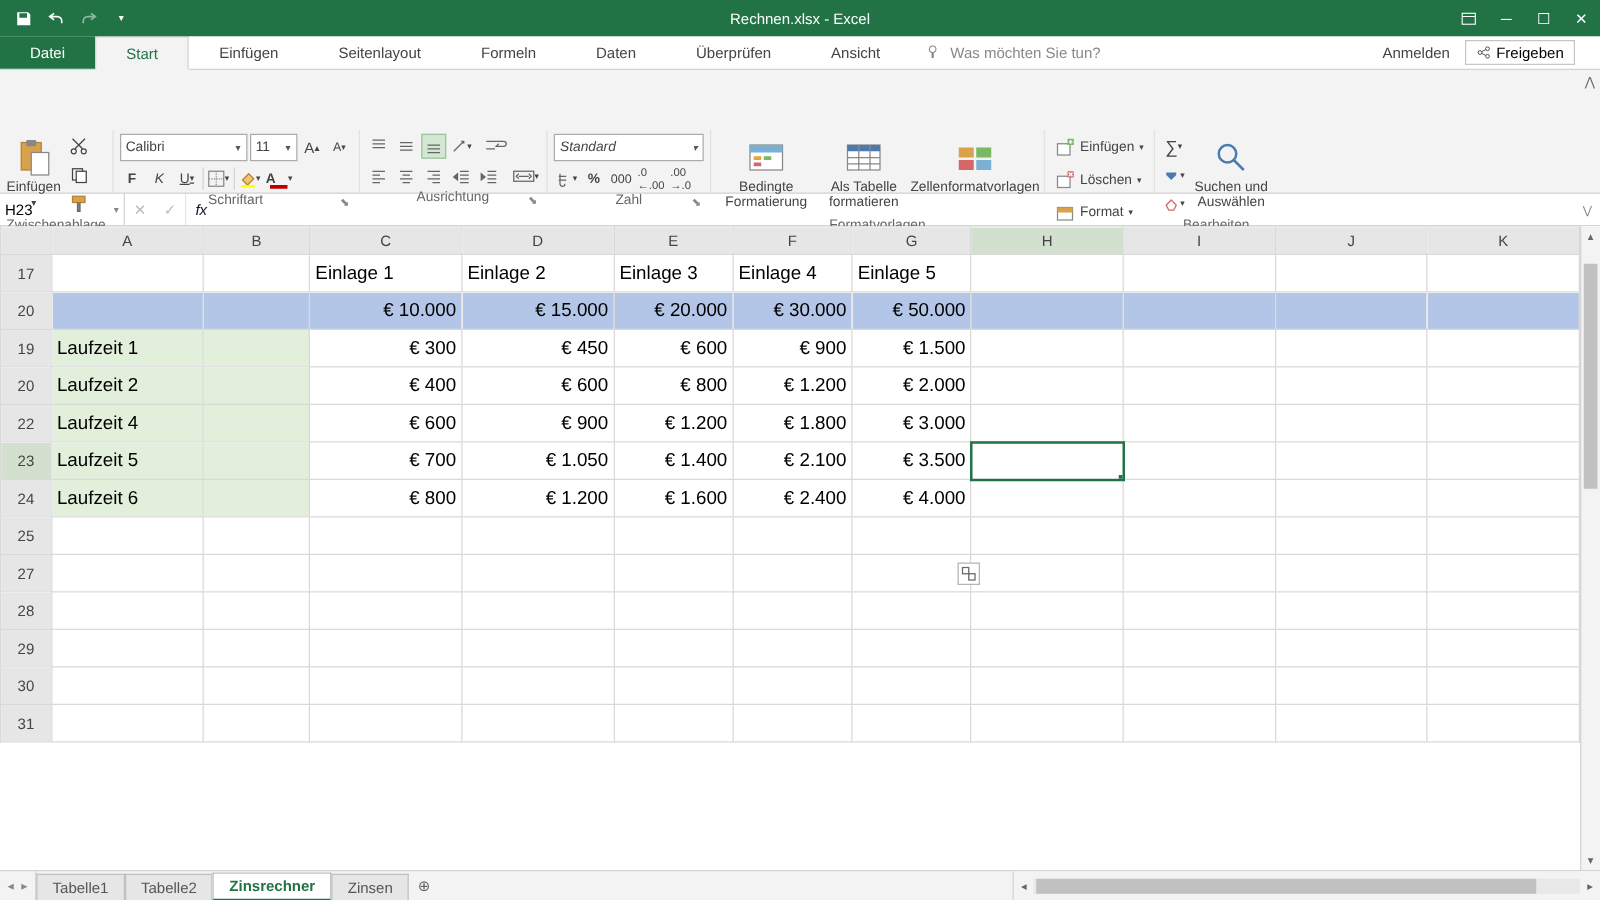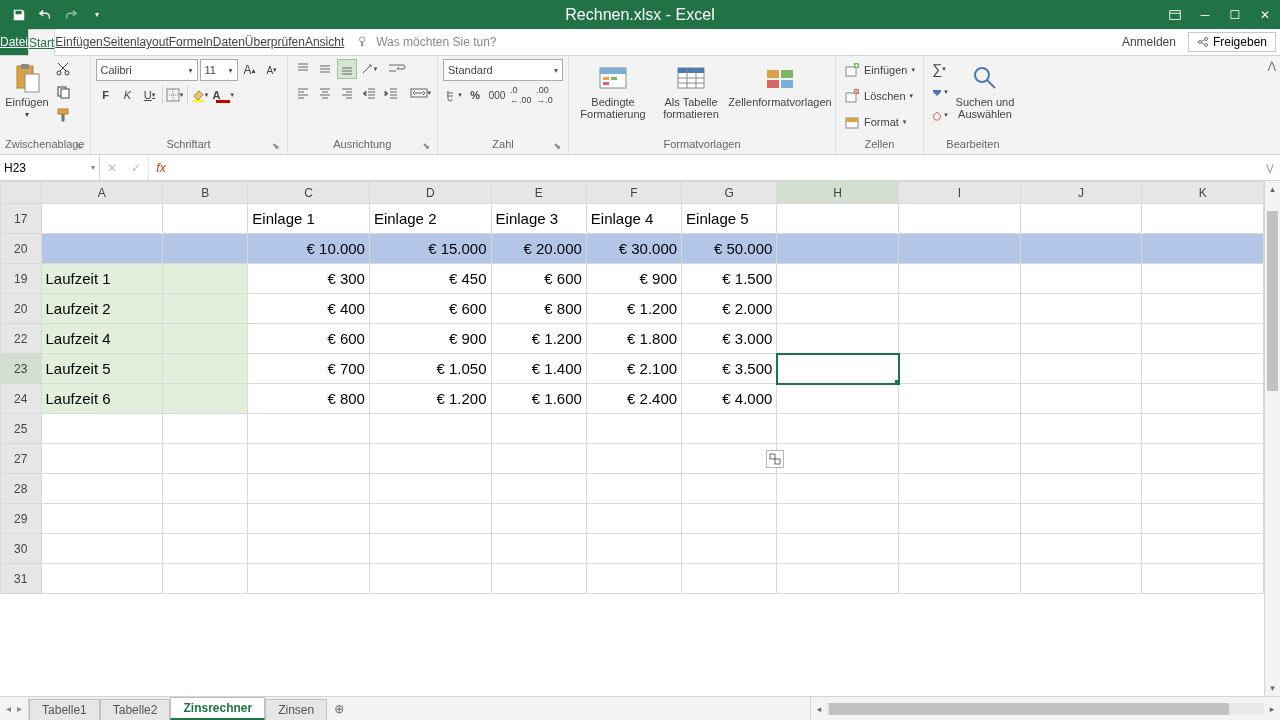--- a/index.html
+++ b/index.html
@@ -2,60 +2,60 @@
 <html><head>
 <meta charset="utf-8">
 <style>
 * { box-sizing: border-box; margin: 0; padding: 0; font-family: "Segoe UI", Tahoma, sans-serif; }
 html, body { width: 1280px; height: 720px; overflow: hidden; background: #fff; }
 
 
 .titlebar { height: 29px; background: #217346; color: #fff; display: flex; align-items: center; font-size: 12px; position: relative; }
 .titlebar .qat { display: flex; align-items: center; gap: 4px; padding-left: 8px; }
 .titlebar .qat span { width: 22px; height: 22px; display: flex; align-items: center; justify-content: center; cursor: pointer; }
-.titlebar .title { position: absolute; left: 50%; transform: translateX(-50%); font-size: 16px; }
+.titlebar .title { position: absolute; left: 50%; transform: translateX(-50%); font-size: 12px; }
 .titlebar .winbtns { position: absolute; right: 0; display: flex; }
 .titlebar .winbtns span { width: 30px; height: 29px; display: flex; align-items: center; justify-content: center; cursor: pointer; font-size: 12px; }
 
 
 .tabs { height: 27px; background: #fff; display: flex; align-items: stretch; font-size: 12px; border-bottom: 1px solid #d4d4d4; }
-.tabs .tab { padding: 0 0; display: flex; align-items: center; cursor: pointer; color: #444; text-decoration: underline; }
+.tabs .tab { padding: 0 24px; display: flex; align-items: center; cursor: pointer; color: #444; }
 .tabs .tab.file { background: #217346; color: #fff; }
 .tabs .tab.active { background: #f3f3f3; border: 1px solid #d4d4d4; border-bottom: 1px solid #f3f3f3; margin-bottom: -1px; color: #217346; font-weight: 400; }
 .tabs .tellme { display: flex; align-items: center; color: #888; margin-left: 12px; gap: 6px; }
 .tabs .tellme svg { width: 14px; height: 14px; }
-.tabs .right { margin-left: auto; display: flex; align-items: center; gap: 4px; padding-right: 4px; }
+.tabs .right { margin-left: auto; display: flex; align-items: center; gap: 4px; padding-right: 20px; }
 .tabs .right .signin { color: #444; cursor: pointer; padding: 0 8px; }
 .tabs .right .share { background: #fff; border: 1px solid #c6c6c6; padding: 2px 8px; cursor: pointer; display: flex; align-items: center; gap: 4px; }
 
 
 .ribbon { height: 99px; background: #f3f3f3; border-bottom: 1px solid #d4d4d4; display: flex; font-size: 11px; color: #444; position: relative; }
-.group { border-right: 1px solid #e1e1e1; display: flex; flex-direction: column; justify-content: space-between; padding: 3px 5px 1px 5px; }
+.group { border-right: 1px solid #e1e1e1; display: flex; flex-direction: column; justify-content: space-between; padding: 3px 5px 1px 5px; margin-top: 48px; }
 .group .body { display: flex; align-items: flex-start; gap: 4px; flex: 1; }
 .group .label { text-align: center; font-size: 11px; color: #666; padding: 1px 0 3px 0; position: relative; }
 .group .label .dlg { position: absolute; right: 2px; bottom: 2px; font-size: 9px; color: #888; cursor: pointer; }
 .grpcol { display: flex; flex-direction: column; gap: 3px; }
 .btn { display: flex; align-items: center; justify-content: center; cursor: pointer; border: 1px solid transparent; min-width: 20px; height: 20px; }
 .bigbtn { width: 44px; height: 66px; display: flex; flex-direction: column; align-items: center; justify-content: flex-start; gap: 2px; cursor: pointer; border: 1px solid transparent; font-size: 11px; text-align: center; padding-top: 2px; }
 .bigbtn svg, .bigbtn .ico { width: 32px; height: 32px; }
 .ribbtn { display: flex; align-items: center; gap: 4px; cursor: pointer; border: 1px solid transparent; padding: 1px 2px; height: 22px; }
 .sel { background: #fff; border: 1px solid #ababab; height: 22px; display: flex; align-items: center; padding: 0 4px; }
 .sel.font { width: 102px; }
 .sel.size { width: 38px; }
-.sel.numfmt { width: 120px; }
+.sel.numfmt { width: 120px; font-style: italic; }
 .sel .arr { margin-left: auto; font-size: 8px; color: #555; }
 .row { display: flex; gap: 2px; align-items: center; }
 
 
 .fbar { height: 26px; border-bottom: 1px solid #d4d4d4; display: flex; align-items: stretch; font-size: 12px; background: #fff; }
 .namebox { width: 100px; border-right: 1px solid #d4d4d4; display: flex; align-items: center; padding: 0 4px; }
 .namebox .arr { margin-left: auto; font-size: 8px; color: #888; }
 .fbar .fxbtns { display: flex; align-items: center; border-right: 1px solid #e6e6e6; }
 .fbar .fxbtns span { width: 24px; display: flex; align-items: center; justify-content: center; color: #bbb; cursor: pointer; }
-.fbar .fx { width: 24px; display: flex; align-items: center; justify-content: center; font-style: italic; color: #c2410c; }
+.fbar .fx { width: 24px; display: flex; align-items: center; justify-content: center; font-style: italic; color: #0f172a; }
 .fbar .formula { flex: 1; padding: 0 4px; display: flex; align-items: center; }
 .fbar .expand { width: 20px; display: flex; align-items: center; justify-content: center; color: #888; font-size: 9px; cursor: pointer; }
 
 
 .gridwrap { position: relative; height: 515px; overflow: hidden; background: #fff; }
 table.grid { border-collapse: collapse; table-layout: fixed; width: 1264px; font-size: 15px; }
 table.grid th, table.grid td { border: 1px solid #d9d9d9; overflow: hidden; white-space: nowrap; }
 table.grid th { background: #e6e6e6; font-weight: 400; font-size: 12px; color: #444; text-align: center; height: 22px; position: sticky; }
 table.grid th.corner { width: 40px; background: #e6e6e6; }
 table.grid th.rowhdr { width: 40px; background: #e6e6e6; text-align: center; font-size: 12px; }
@@ -70,21 +70,21 @@
 table.grid td.active::after { content: ""; position: absolute; right: -3px; bottom: -3px; width: 6px; height: 6px; background: #217346; }
 .fillopt { position: absolute; width: 18px; height: 18px; border: 1px solid #b4b4b4; background: #fff; display: flex; align-items: center; justify-content: center; font-size: 9px; cursor: pointer; }
 .vscroll { position: absolute; right: 0; top: 0; width: 16px; height: 100%; background: #f3f3f3; border-left: 1px solid #d4d4d4; }
 .vscroll .up, .vscroll .down { height: 16px; display: flex; align-items: center; justify-content: center; font-size: 9px; color: #666; cursor: pointer; }
 .vscroll .thumb { position: absolute; left: 2px; right: 2px; top: 30px; height: 180px; background: #c1c1c1; cursor: pointer; }
 
 
 .sheetbar { height: 24px; border-top: 1px solid #d4d4d4; display: flex; align-items: stretch; font-size: 12px; background: #f3f3f3; }
 .sheetbar .nav { display: flex; align-items: center; padding: 0 6px; gap: 6px; }
 .sheetbar .nav span { cursor: pointer; color: #888; font-size: 10px; }
-.sheetbar .stabs { display: flex; align-items: flex-end; border-left: 1px solid #d4d4d4; }
+.sheetbar .stabs { display: flex; align-items: center; border-left: 1px solid #d4d4d4; }
 .sheetbar .stab { padding: 3px 12px; border: 1px solid #c1c1c1; border-bottom: none; background: #fff; cursor: pointer; margin-top: 2px; }
 .sheetbar .stab.active { background: #fff; border-bottom: 2px solid #217346; color: #217346; font-weight: 600; }
 .sheetbar .stab.inactive { background: #e6e6e6; color: #555; }
 .sheetbar .add { width: 24px; display: flex; align-items: center; justify-content: center; cursor: pointer; color: #666; }
 .sheetbar .hscroll { margin-left: auto; width: 470px; background: #f3f3f3; display: flex; align-items: center; border-left: 1px solid #d4d4d4; position: relative; }
 .sheetbar .hscroll .l, .sheetbar .hscroll .r { width: 16px; text-align: center; font-size: 9px; color: #666; cursor: pointer; }
 .sheetbar .hscroll .track { flex: 1; height: 12px; background: #e8e8e8; position: relative; }
 .sheetbar .hscroll .thumb { position: absolute; left: 2px; top: 0; height: 12px; width: 400px; background: #c1c1c1; }
 </style>
 </head>

